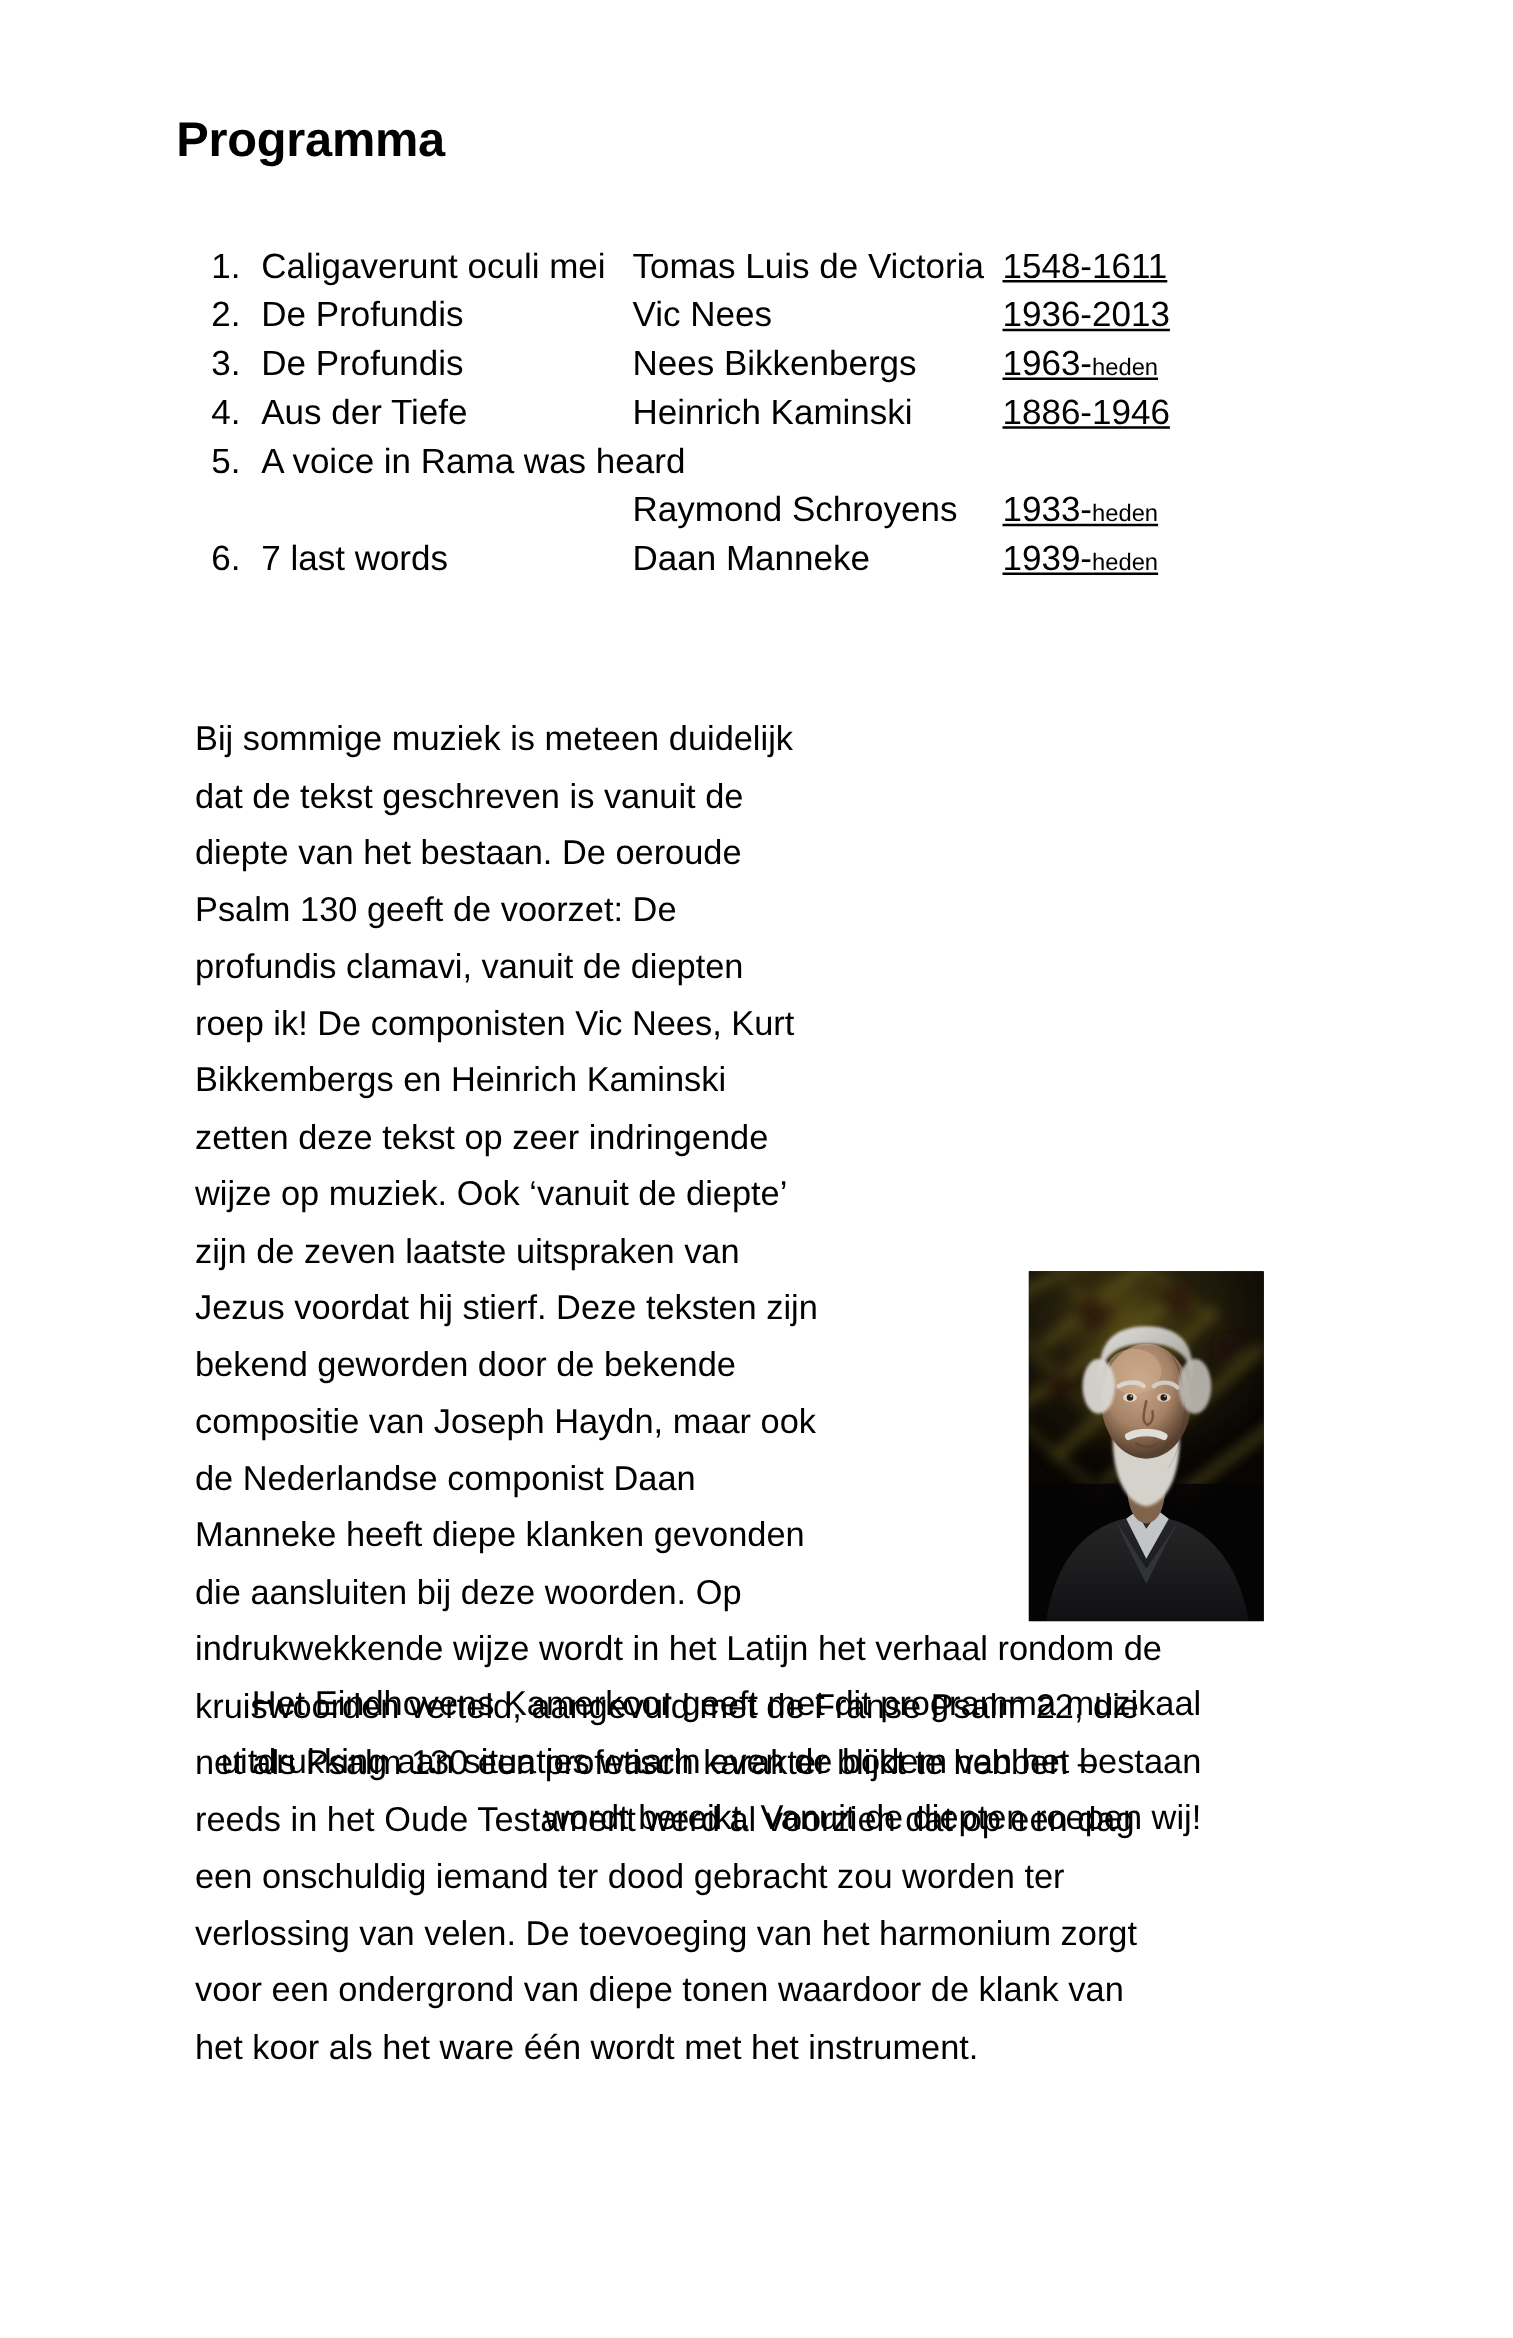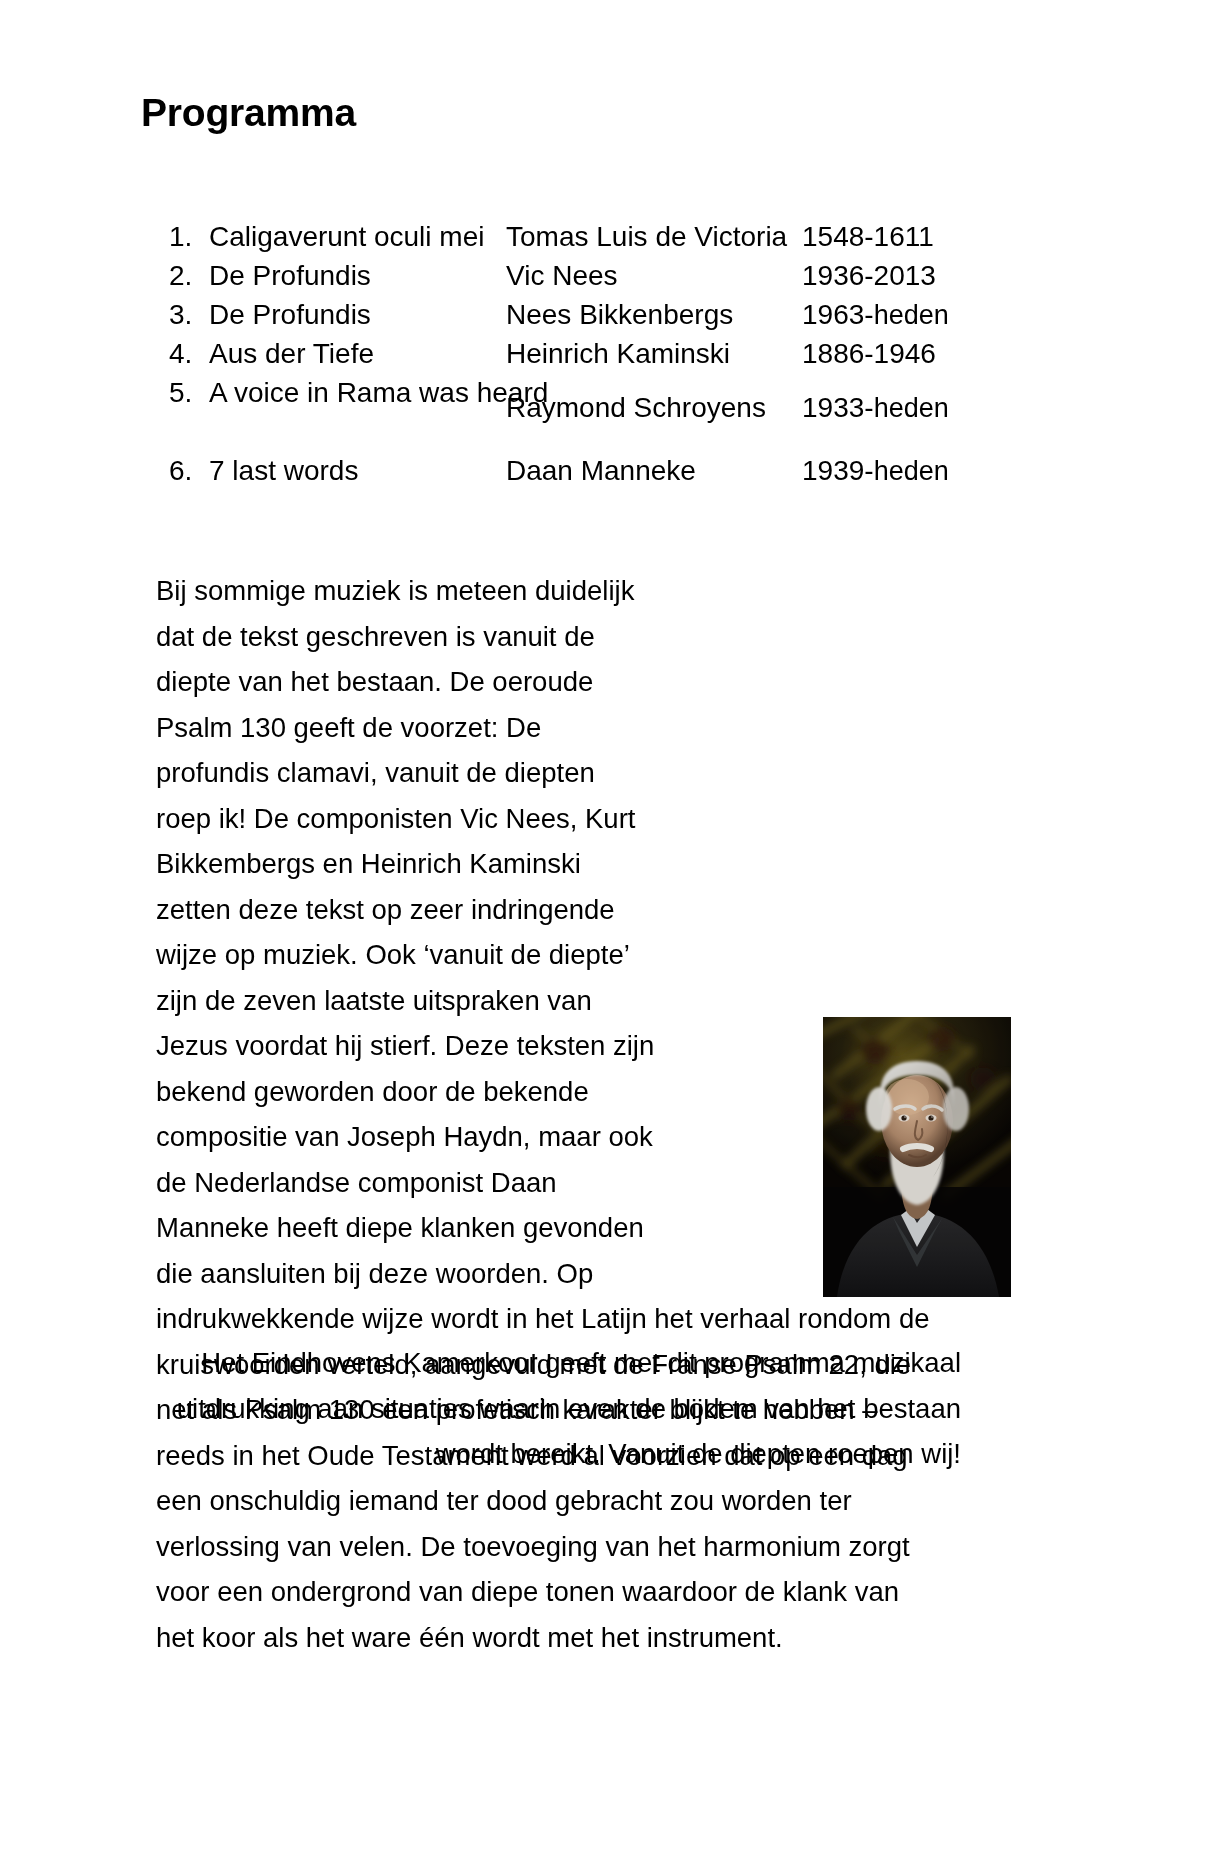--- a/index.html
+++ b/index.html
@@ -65,35 +65,35 @@
   .prog-num {
     width: 68px;
     flex: 0 0 68px;
     text-align: left;
     padding-left: 28px;
     box-sizing: border-box;
   }
   .prog-title {
     width: 297px;
     flex: 0 0 297px;
-    margin-top: 24px;
   }
   .prog-title.wide {
     width: 660px;
     flex: 0 0 660px;
   }
   .prog-composer {
     width: 296px;
     flex: 0 0 296px;
   }
   .prog-dates {
     flex: 0 0 auto;
+    text-decoration: underline;
   }
   .prog-dates .heden {
-    font-size: 27px;
+    font-size: 19px;
   }
 
   
   .body-text {
     position: absolute;
     left: 141px;
     top: 553px;
     width: 806px;
     font-size: 27.5px;
     line-height: 45.5px;

